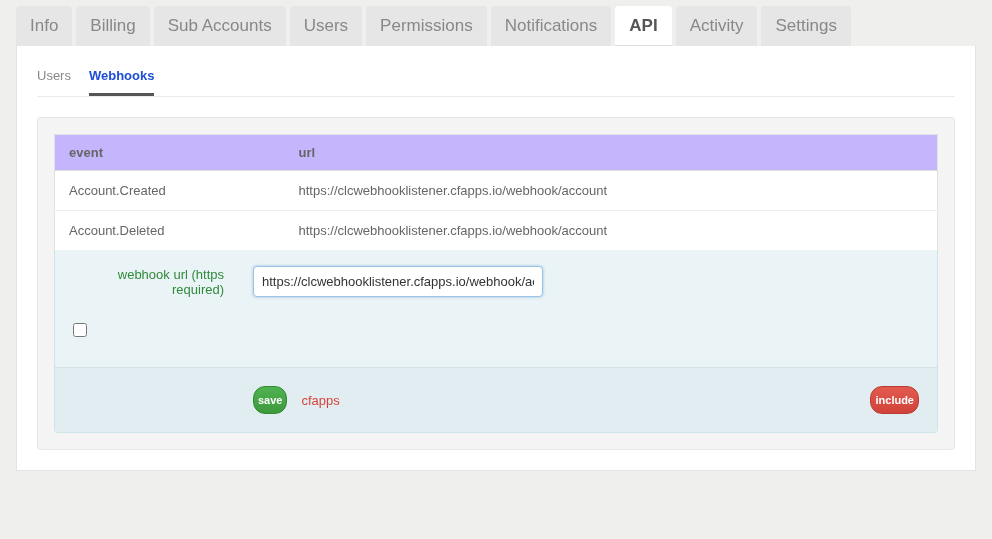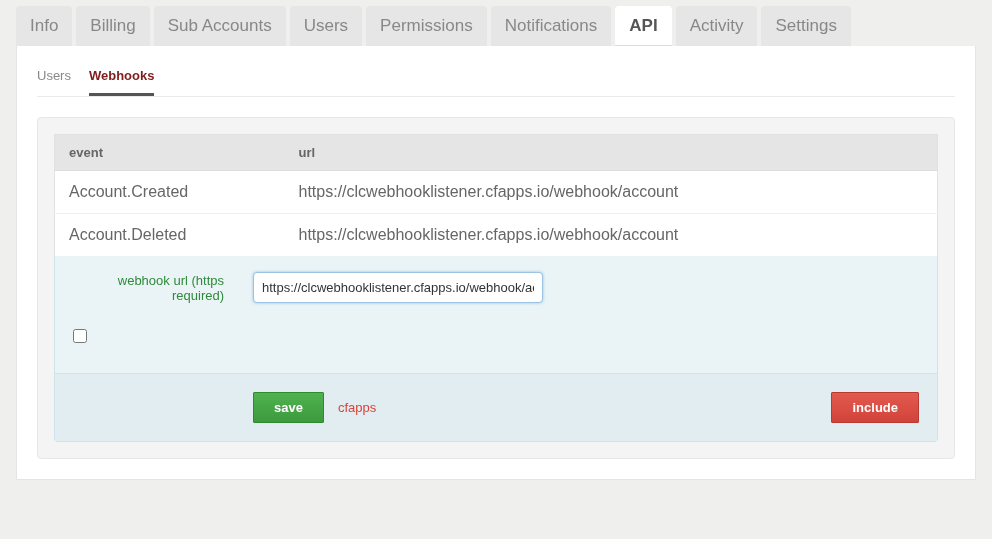--- a/index.html
+++ b/index.html
@@ -52,51 +52,51 @@
   .sub-tab {
     background: none;
     border: none;
     padding: 6px 0 10px 0;
     color: #888;
     font-size: 13px;
     cursor: pointer;
     border-bottom: 3px solid transparent;
   }
   .sub-tab.active {
-    color: #7f1d1d;
+    color: #1d4ed8;
     font-weight: 600;
     border-bottom: 3px solid #555;
   }
 
   .inner-card {
     background: #f4f4f4;
     border: 1px solid #e6e6e6;
     border-radius: 4px;
     padding: 16px;
   }
 
   
   .wh-table {
     width: 100%;
     border-collapse: collapse;
     background: #fff;
     border: 1px solid #e2e2e2;
   }
   .wh-table thead th {
-    background: #e5e5e5;
+    background: #c4b5fd;
     text-align: left;
     font-weight: 600;
     font-size: 13px;
     color: #666;
     padding: 10px 14px;
     border-bottom: 1px solid #ddd;
   }
   .wh-table tbody td {
     padding: 12px 14px;
-    font-size: 16px;
+    font-size: 13px;
     color: #666;
     border-top: 1px solid #eee;
   }
   .wh-table thead th:first-child { width: 230px; }
 
   
   .editor {
     background: #eaf3f6;
     border: 1px solid #cfe3ea;
     border-top: none;
@@ -150,23 +150,23 @@
   }
   .actions-left {
     display: flex;
     align-items: center;
     gap: 14px;
     margin-left: 180px;
   }
   .spacer { flex: 1; }
   .btn {
     border: none;
-    border-radius: 1px;
-    padding: 7px 20px;
-    font-size: 13px;
+    border-radius: 12px;
+    padding: 7px 4px;
+    font-size: 11px;
     font-weight: 600;
     color: #fff;
     cursor: pointer;
   }
   .btn-save {
     background: linear-gradient(#4fb24f, #3d9a3d);
     border: 1px solid #2f8a2f;
   }
   .btn-delete {
     background: linear-gradient(#e35a4f, #d1433a);

